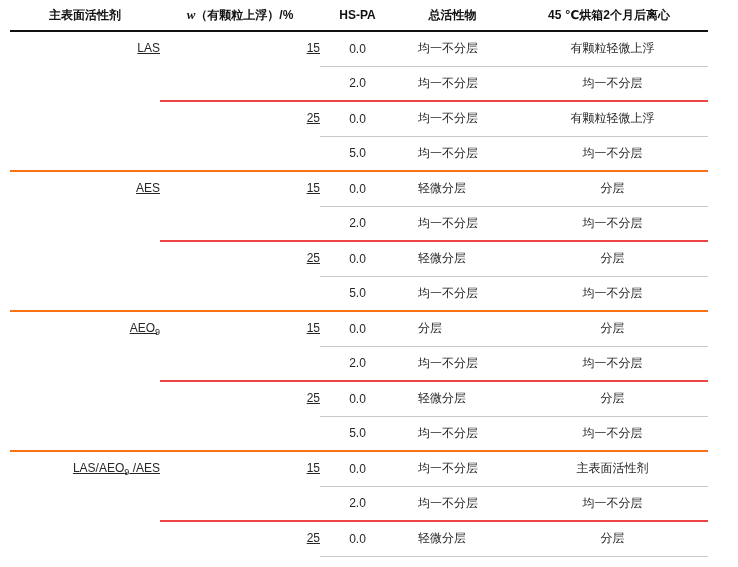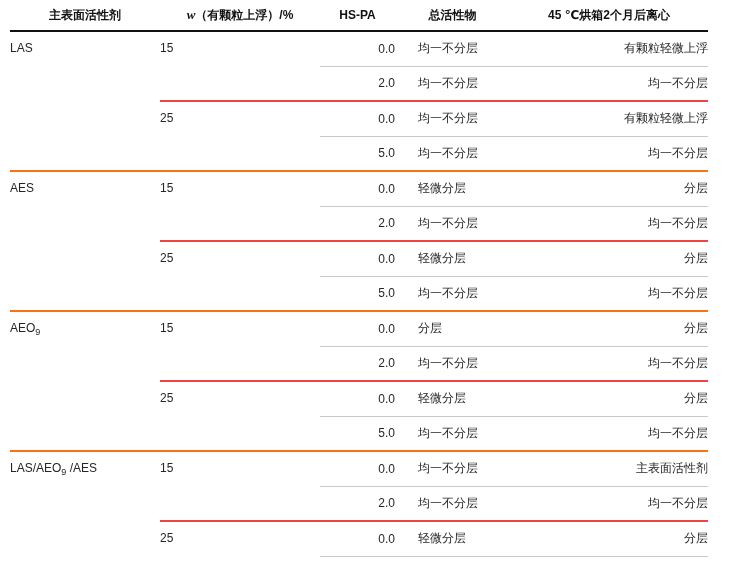--- a/index.html
+++ b/index.html
@@ -36,27 +36,28 @@
     border-bottom: 2px solid #111111;
     white-space: nowrap;
   }
   td {
     height: 33.5px;
     font-size: 12px;
     padding: 0;
     vertical-align: middle;
     white-space: nowrap;
   }
-  td.c  { text-align: right; }
+  td.c  { text-align: center; }
   td.l4 { text-align: left; padding-left: 23px; }
-  td.l5 { text-align: right; padding-left: 7px; }
+  td.l5 { text-align: center; padding-left: 7px; }
   td.span-cell {
     vertical-align: top;
     line-height: 33.5px;
-    text-align: left;
+    text-align: right;
+    text-decoration: underline;
   }
   td.thin { border-top: 1px solid #c9c9c9; margin-top: 20px; }
   td.dark { border-top: 2px solid #ef4444; }
   td.section { border-top: 2px solid #f97316; }
   .w-italic {
     font-style: italic;
     font-family: "Liberation Serif", "DejaVu Serif", serif;
     font-size: 13px;
   }
   sub {

